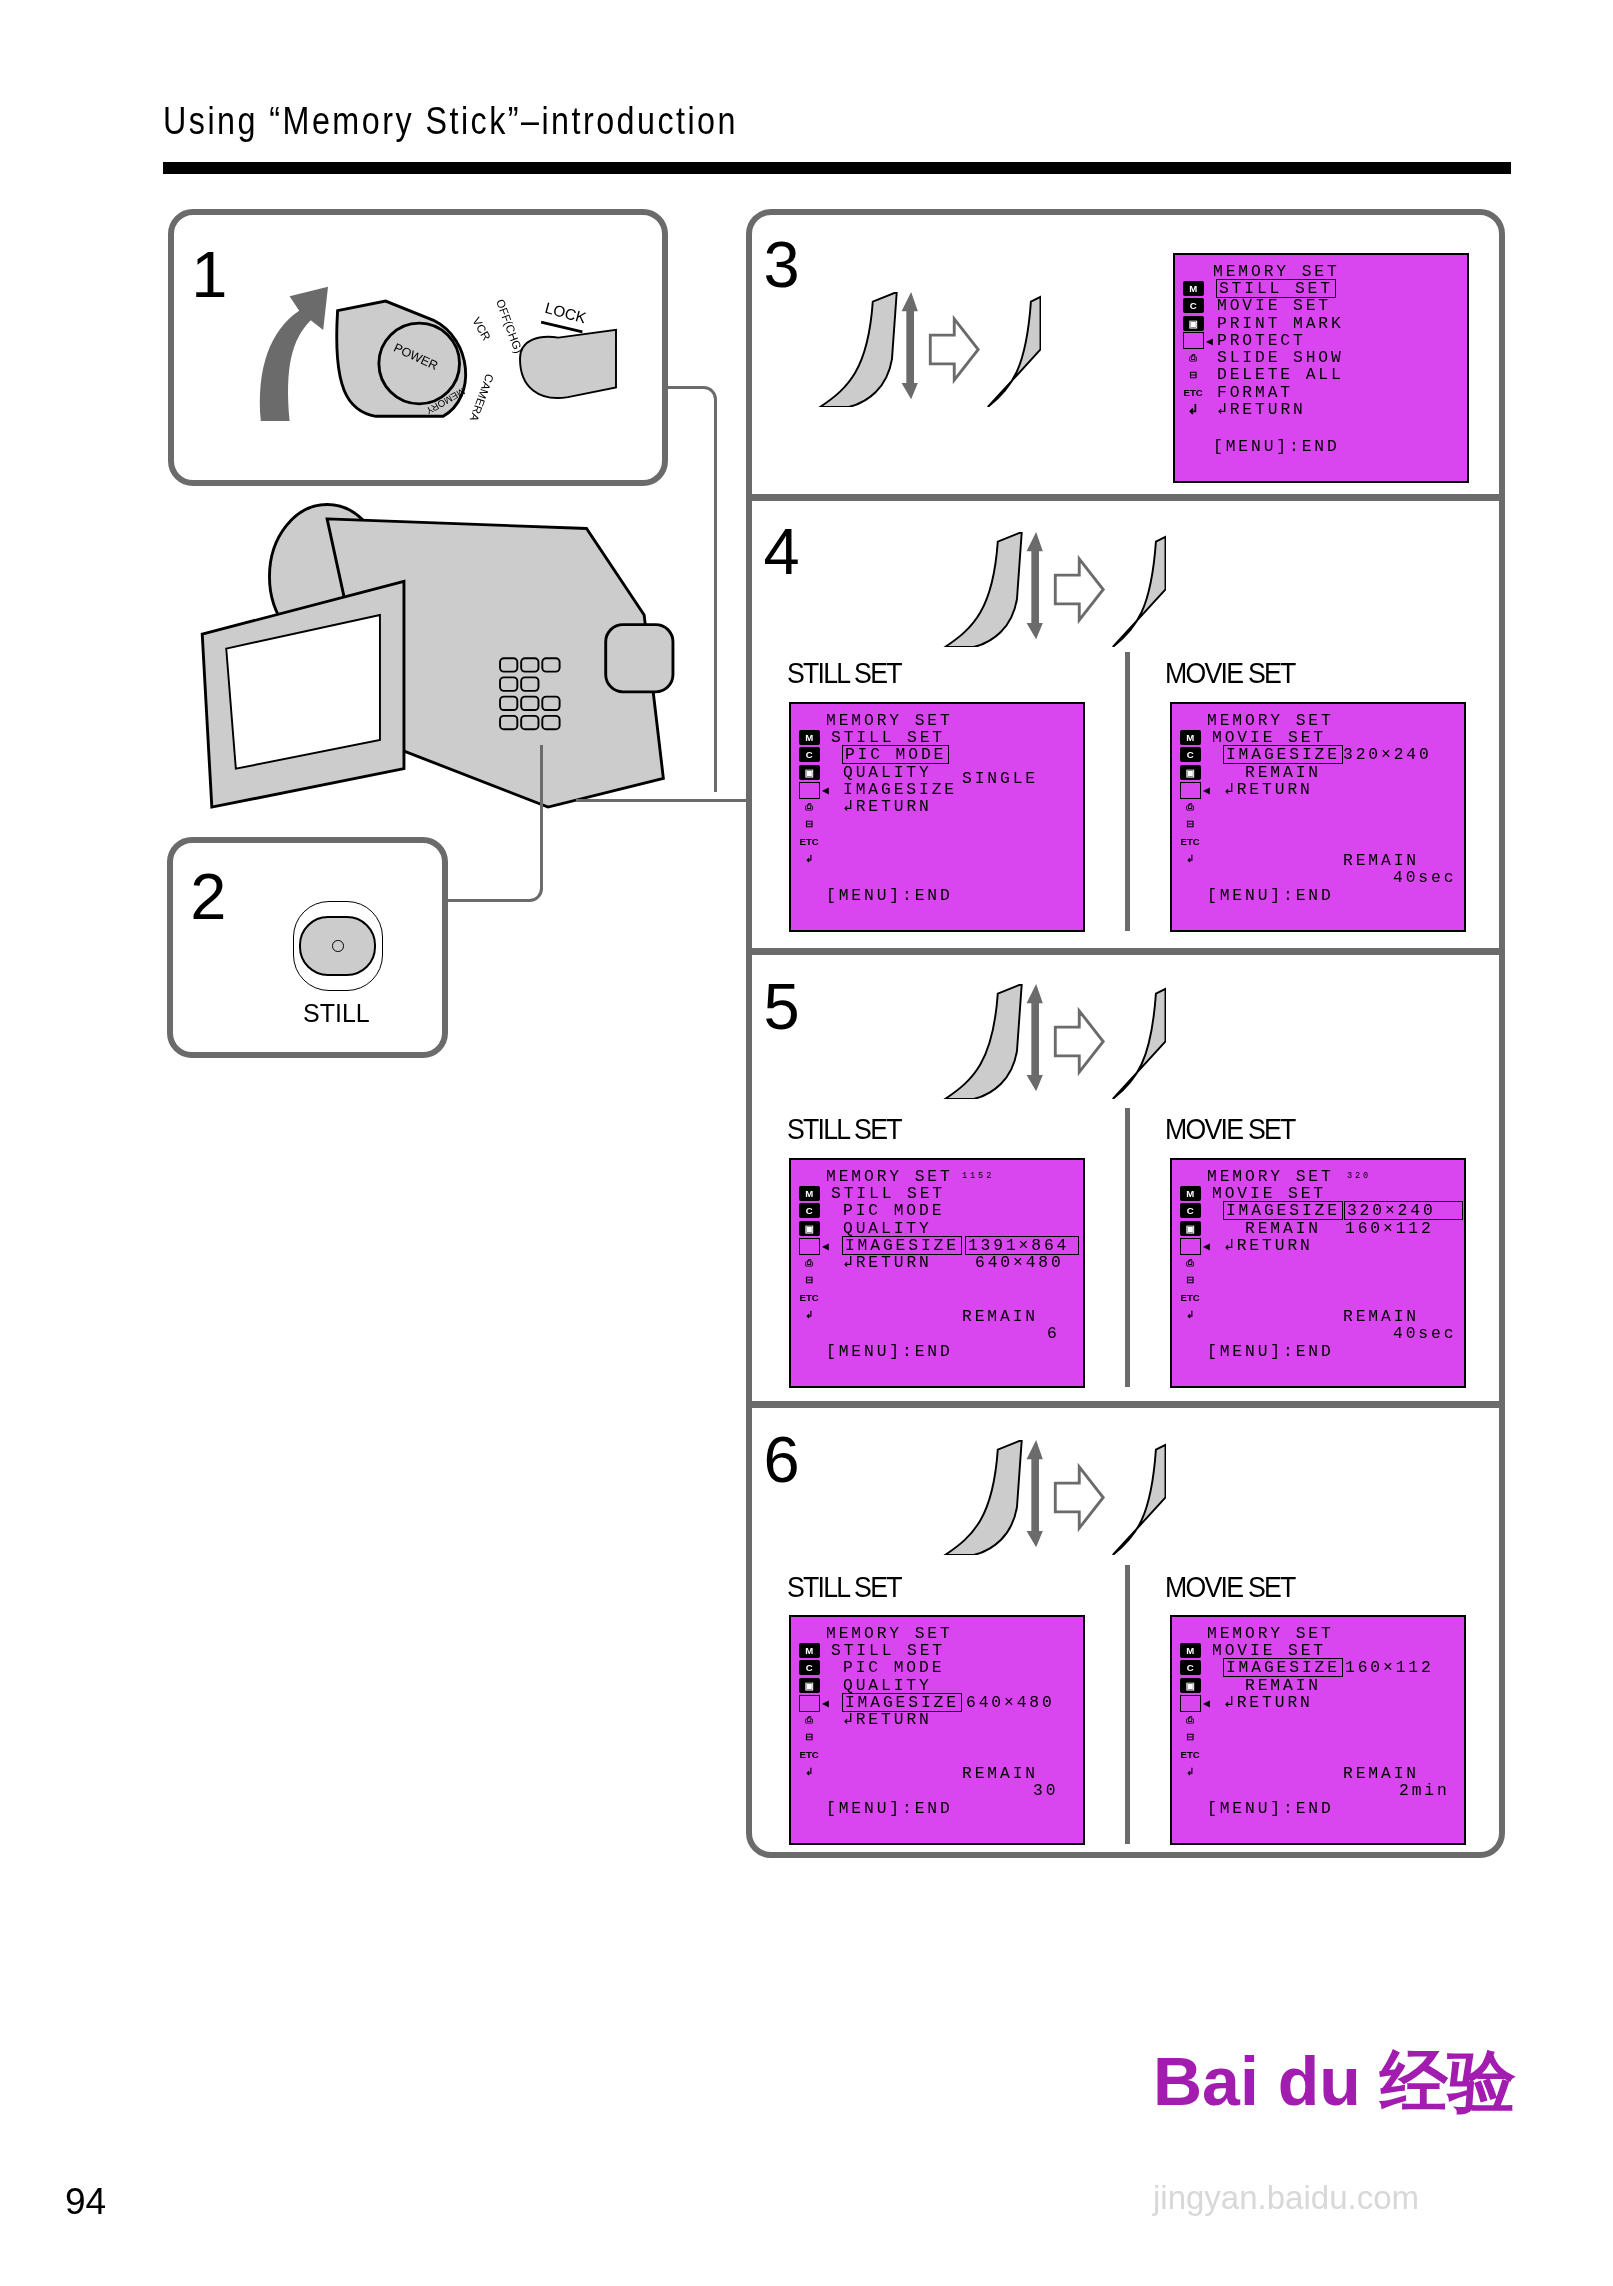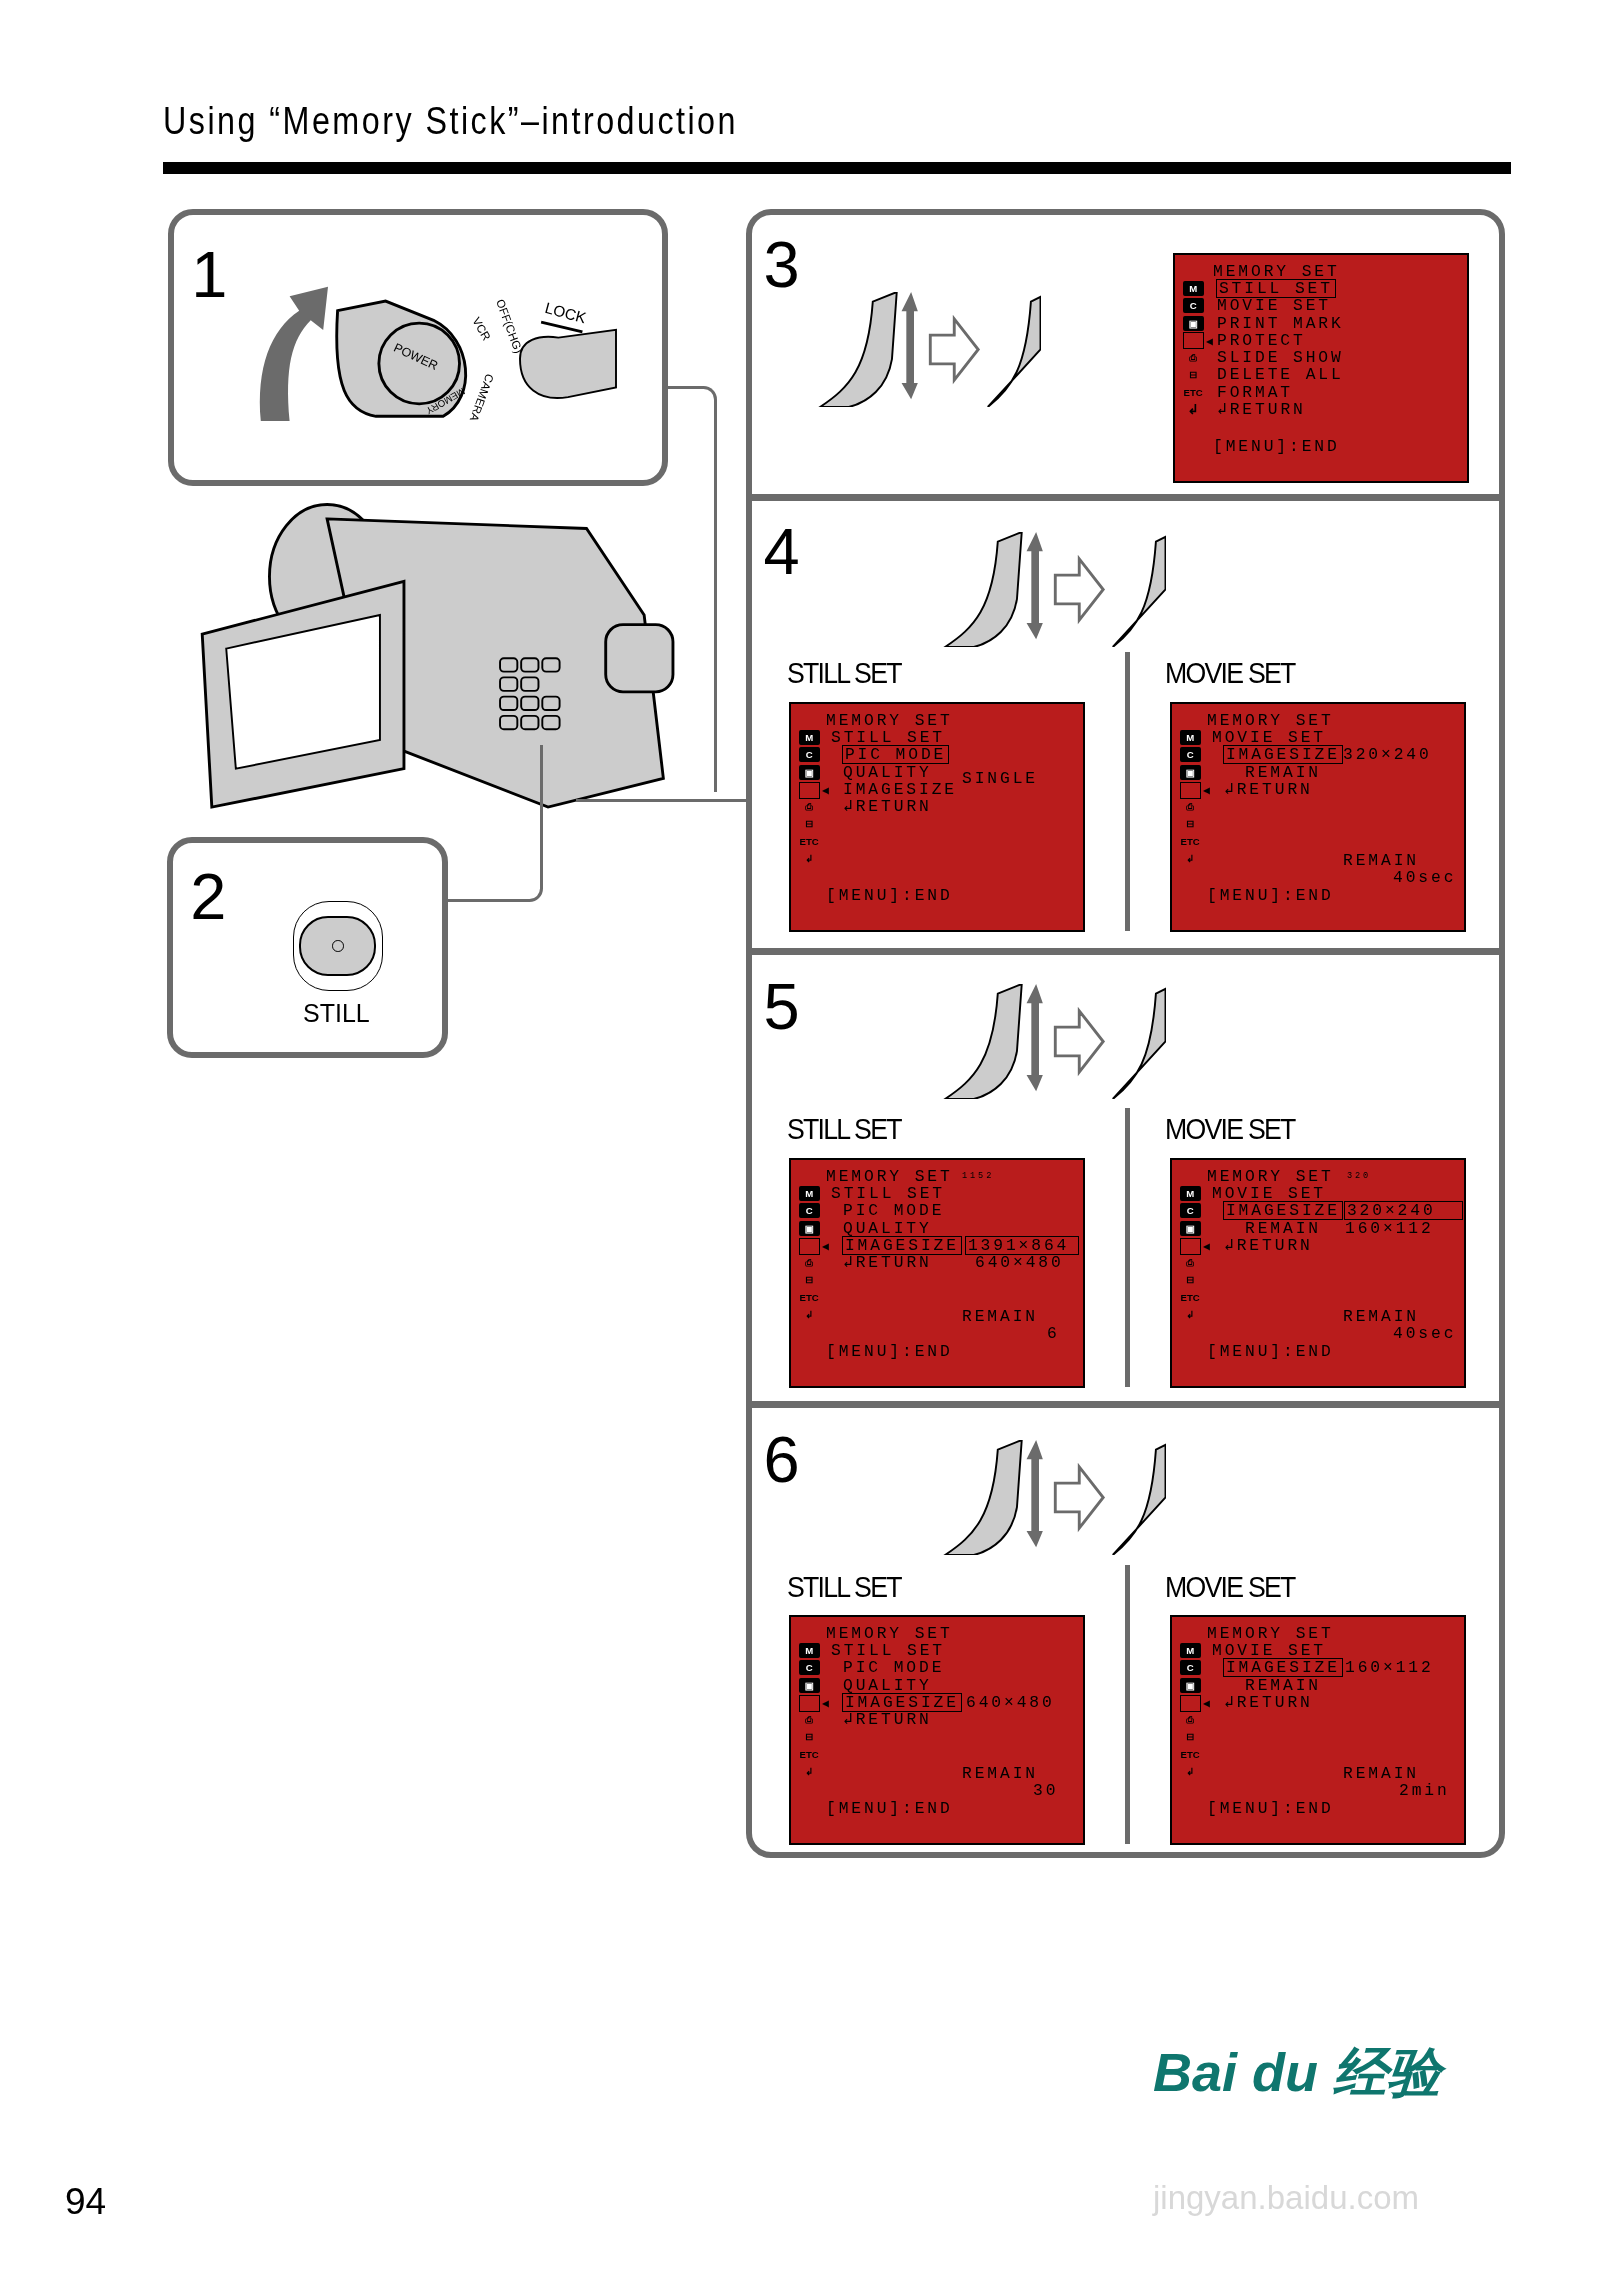--- a/index.html
+++ b/index.html
@@ -6,30 +6,30 @@
   body{width:1614px;height:2286px;position:relative;overflow:hidden;font-family:"Liberation Sans",sans-serif;color:#000;}
   .abs{position:absolute;}
   .page-title{left:163px;top:100px;font-size:38px;letter-spacing:2.9px;transform:scaleX(0.85);transform-origin:left top;white-space:nowrap;}
   .title-rule{left:163px;top:162px;width:1348px;height:11.5px;background:#000;}
   .box{position:absolute;border:6.7px solid #6b6b6b;border-radius:25px;background:#fff;box-sizing:border-box;}
   .step-num{position:absolute;font-size:65px;line-height:1;}
   .right-panel{left:746px;top:209px;width:759px;height:1649px;}
   .hdiv{position:absolute;left:0;right:0;height:6.7px;background:#6b6b6b;}
   .vdiv{position:absolute;width:4.8px;background:#6b6b6b;}
   .set-label{position:absolute;font-size:29px;letter-spacing:-1.9px;transform:scaleX(0.92);transform-origin:left top;white-space:nowrap;}
-  .lcd{position:absolute;border:2.9px solid #000;background:#b91c1c;box-sizing:border-box;font-family:"Liberation Mono",monospace;}
+  .lcd{position:absolute;border:2.9px solid #000;background:#d946ef;box-sizing:border-box;font-family:"Liberation Mono",monospace;}
   .lcd .row{position:absolute;font-size:16.3px;letter-spacing:2.9px;white-space:nowrap;line-height:17.3px;}
   .lcd .sel{outline:1.9px solid #000;outline-offset:0;padding:0 1.9px;}
   .lcd .icon{position:absolute;left:7.7px;width:21px;height:15.4px;font-family:"Liberation Sans",sans-serif;font-size:9.6px;font-weight:bold;text-align:center;line-height:15.4px;}
   .lcd .icon.solid{background:#000;color:#fff;border-radius:1.9px;}
   .lcd .icon.outlined{border:1.9px solid #000;box-sizing:border-box;width:21px;height:17.3px;}
   .lcd .cursor{position:absolute;left:31px;font-size:11.5px;}
   .connector{position:absolute;border-color:#6b6b6b;border-style:solid;border-width:0;}
   .page-number{left:65px;top:2181px;font-size:37px;}
-  .watermark{left:1153px;top:2037px;color:#0f766e;font-size:54px;font-weight:bold;font-style:italic;}
+  .watermark{left:1153px;top:2037px;color:#a21caf;font-size:68px;font-weight:bold;}
   .watermark2{left:1153px;top:2179px;color:#d8d8d8;font-size:33px;}
 </style>
 </head>
 <body>
 
 <div class="abs page-title">Using “Memory Stick”–introduction</div>
 <div class="abs title-rule"></div>
 
 <div class="box" style="left:168px;top:209px;width:500px;height:277px;">
   <div class="step-num" style="left:17.3px;top:27px;">1</div>

